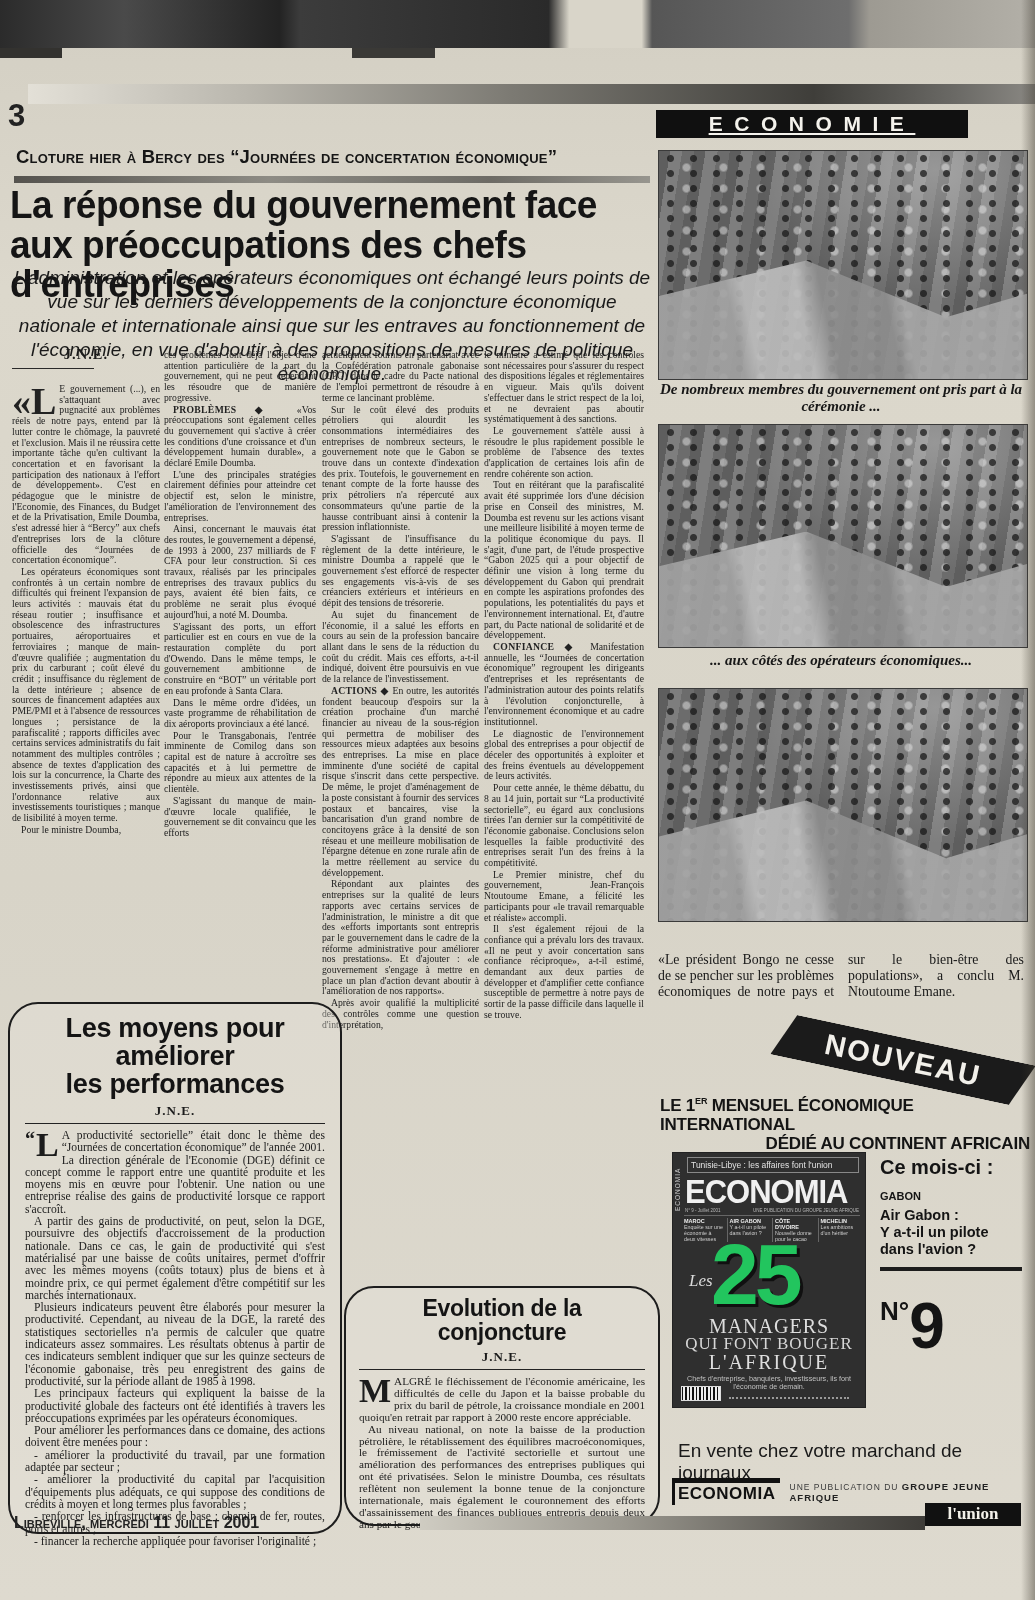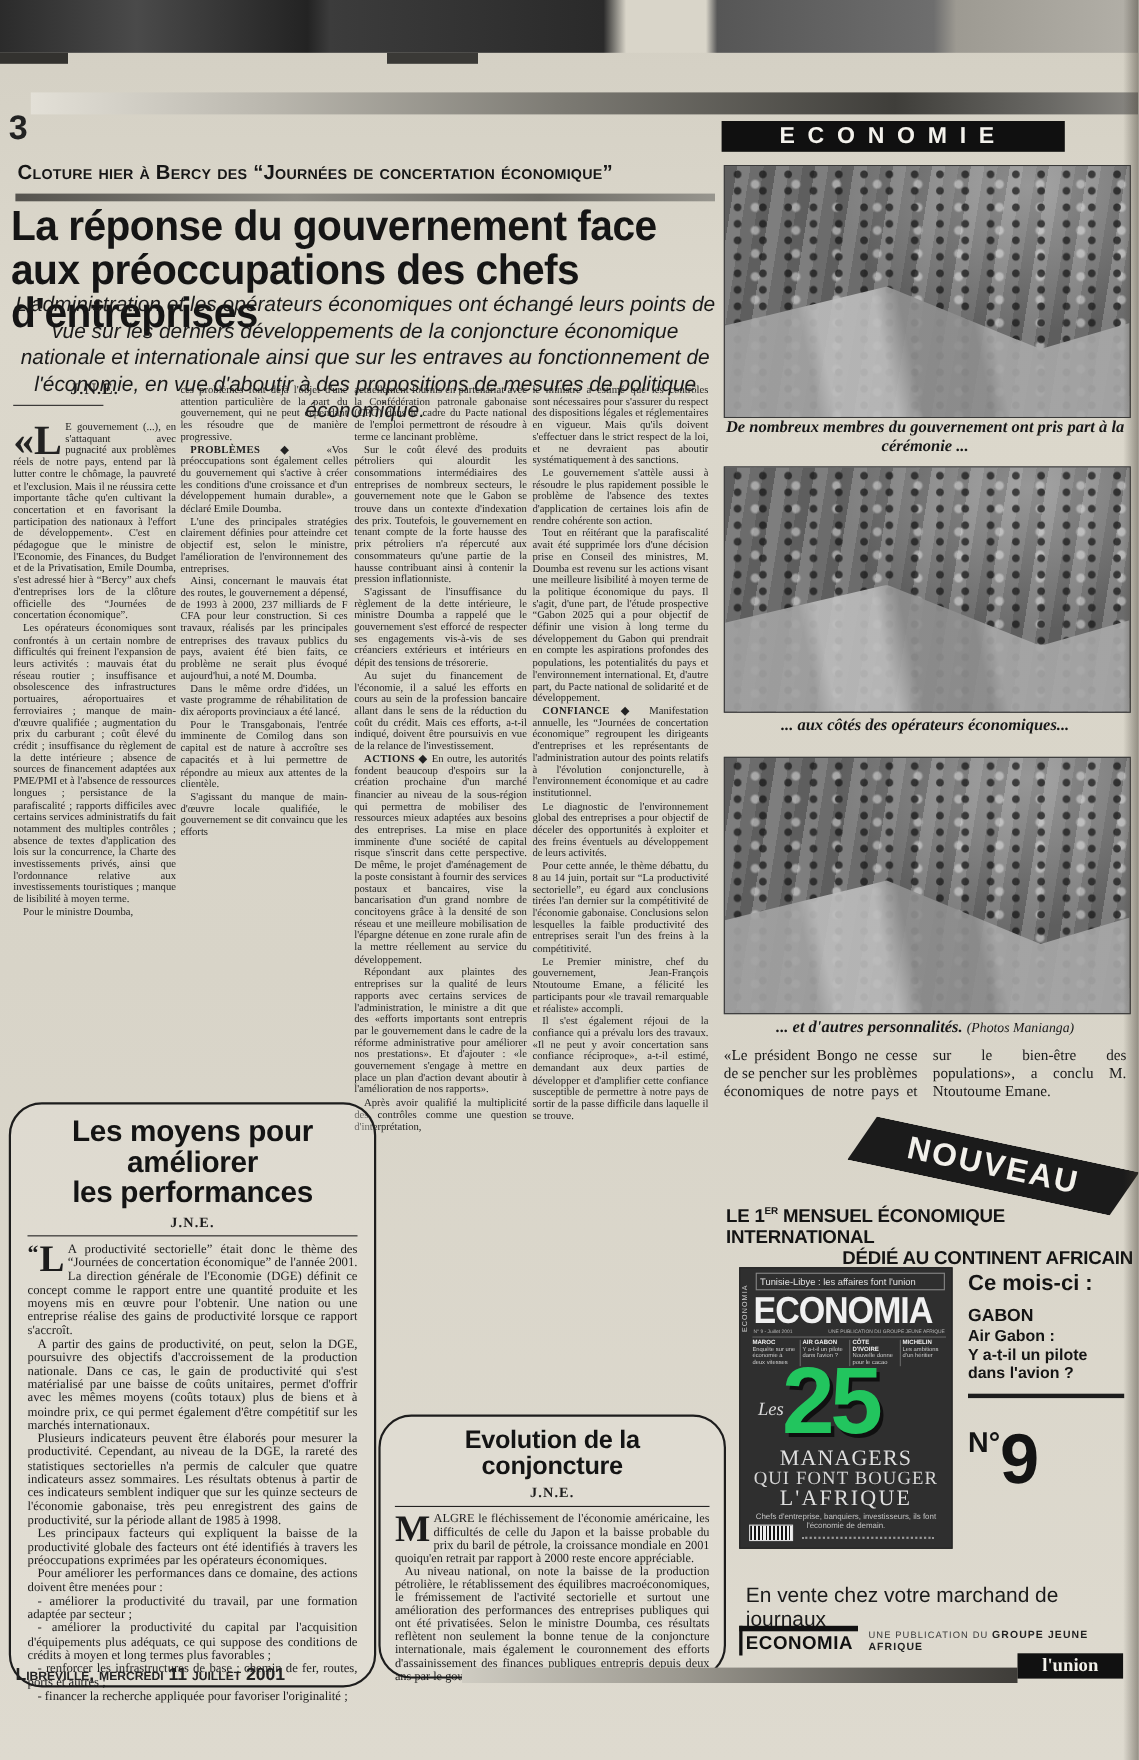--- a/index.html
+++ b/index.html
@@ -11,21 +11,21 @@
   .torn-strip{position:absolute;left:0;top:0;width:100%;height:48px;
     background:linear-gradient(90deg,#2b2b2b 0%,#4a4a4a 12%,#232323 27%,#3c3c3c 29%,#2a2a2a 53%,#d9d5c9 55%,#d9d5c9 62%,#565656 63%,#6e6e6e 82%,#9d9a92 84%,#b3b0a8 100%);}
   .torn-strip::after{content:"";position:absolute;left:0;top:100%;width:100%;height:10px;
     background:linear-gradient(90deg,#33322f 0 6%,transparent 6% 34%,#3a3936 34% 42%,transparent 42%);}
   .grad-bar{position:absolute;left:28px;top:84px;width:1007px;height:20px;
     background:linear-gradient(90deg,#e3e0d7 0%,#b9b6ad 22%,#7c7a73 48%,#3f3e3a 78%,#6a6965 92%,#8a8883 100%);}
   .page-num{position:absolute;left:8px;top:98px;font-family:"Liberation Sans",sans-serif;
     font-weight:bold;font-size:31px;color:#222;}
   .section-banner{position:absolute;left:656px;top:110px;width:312px;height:28px;background:#101010;
     color:#f4f2ec;font-family:"Liberation Sans",sans-serif;font-weight:bold;font-size:21px;
-    letter-spacing:.55em;text-align:center;line-height:28px;}
+    letter-spacing:.55em;text-align:center;line-height:28px;text-decoration:underline;}
   .kicker{position:absolute;left:16px;top:146px;width:640px;font-family:"Liberation Sans",sans-serif;
     font-weight:bold;font-variant:small-caps;font-size:18.5px;color:#161616;letter-spacing:.2px;}
   .kicker-rule{position:absolute;left:14px;top:176px;width:636px;height:7px;
     background:linear-gradient(90deg,#55534e,#8d8b84 40%,#6d6b65 75%,#97958e);}
   .headline{position:absolute;left:10px;top:186px;width:648px;margin:0;
     font-family:"Liberation Sans",sans-serif;font-weight:bold;font-size:37px;line-height:38px;
     letter-spacing:-.5px;color:#151515;transform:scaleY(1.04);transform-origin:top left;}
   .standfirst{position:absolute;left:12px;top:266px;width:640px;font-style:italic;
     font-family:"Liberation Sans",sans-serif;font-size:19px;line-height:24px;text-align:center;color:#1a1a1a;}
   .byline{position:absolute;left:12px;top:346px;width:148px;text-align:center;font-weight:bold;
@@ -113,21 +113,21 @@
   .cover-t3{position:absolute;left:0;top:198px;width:100%;text-align:center;font-family:"Liberation Serif",serif;
     font-size:20px;letter-spacing:2px;color:#dedede;}
   .cover-strap{position:absolute;left:0;top:222px;width:100%;text-align:center;font-size:7.2px;line-height:8px;
     color:#c2c2c2;}
   .cover-barcode{position:absolute;left:8px;bottom:6px;width:38px;height:13px;background:
     repeating-linear-gradient(90deg,#111 0 1.5px,#eee 1.5px 3.5px);border:1px solid #ddd;}
   .cover-dots{position:absolute;left:56px;bottom:8px;width:120px;border-bottom:2px dotted #9a9a9a;}
   .this-month{position:absolute;left:880px;top:1156px;width:150px;font-family:"Liberation Sans",sans-serif;color:#141414;}
   .tm-label{font-weight:bold;font-size:20px;margin-bottom:9px;}
   .tm-line{font-weight:bold;font-size:14.5px;line-height:17px;}
-  .tm-line:first-of-type{font-size:16px;margin-bottom:2px;}
+  .tm-line:first-of-type{font-size:11px;margin-bottom:2px;}
   .tm-rule{width:142px;height:3.5px;background:#1c1c1c;margin-top:9px;}
   .issue{position:absolute;left:880px;top:1296px;width:150px;font-family:"Liberation Sans",sans-serif;color:#141414;}
   .issue .no{font-weight:bold;font-size:26px;vertical-align:28px;}
   .issue .num{font-weight:bold;font-size:64px;line-height:56px;letter-spacing:-2px;}
   .issue-desc{margin-top:6px;font-size:14px;line-height:17px;}
   .vente{position:absolute;left:678px;top:1440px;width:360px;font-family:"Liberation Sans",sans-serif;
     font-size:19px;color:#1a1a1a;}
   .publisher{position:absolute;left:672px;top:1478px;display:flex;align-items:center;gap:10px;}
   .pub-logo{font-family:"Liberation Sans",sans-serif;font-weight:bold;font-size:17px;color:#111;
     border-top:5px solid #111;border-left:3px solid #111;padding:1px 4px 1px 3px;letter-spacing:.5px;}
@@ -160,20 +160,21 @@
   <div class="col c1">
       <p class="noindent"><span class="dropcap">«L</span>E gouvernement (...), en s'attaquant avec pugnacité aux problèmes réels de notre pays, entend par là lutter contre le chômage, la pauvreté et l'exclusion. Mais il ne réussira cette importante tâche qu'en cultivant la concertation et en favorisant la participation des nationaux à l'effort de développement». C'est en pédagogue que le ministre de l'Economie, des Finances, du Budget et de la Privatisation, Emile Doumba, s'est adressé hier à “Bercy” aux chefs d'entreprises lors de la clôture officielle des “Journées de concertation économique”.</p>
       <p>Les opérateurs économiques sont confrontés à un certain nombre de difficultés qui freinent l'expansion de leurs activités : mauvais état du réseau routier ; insuffisance et obsolescence des infrastructures portuaires, aéroportuaires et ferroviaires ; manque de main-d'œuvre qualifiée ; augmentation du prix du carburant ; coût élevé du crédit ; insuffisance du règlement de la dette intérieure ; absence de sources de financement adaptées aux PME/PMI et à l'absence de ressources longues ; persistance de la parafiscalité ; rapports difficiles avec certains services administratifs du fait notamment des multiples contrôles ; absence de textes d'application des lois sur la concurrence, la Charte des investissements privés, ainsi que l'ordonnance relative aux investissements touristiques ; manque de lisibilité à moyen terme.</p>
       <p>Pour le ministre Doumba,</p>
     </div>
   <div class="col c2">
       <p class="noindent">ces problèmes font déjà l'objet d'une attention particulière de la part du gouvernement, qui ne peut cependant les résoudre que de manière progressive.</p>
       <p><b class="lead-label">PROBLÈMES ◆ </b>«Vos préoccupations sont également celles du gouvernement qui s'active à créer les conditions d'une croissance et d'un développement humain durable», a déclaré Emile Doumba.</p>
       <p>L'une des principales stratégies clairement définies pour atteindre cet objectif est, selon le ministre, l'amélioration de l'environnement des entreprises.</p>
       <p>Ainsi, concernant le mauvais état des routes, le gouvernement a dépensé, de 1993 à 2000, 237 milliards de F CFA pour leur construction. Si ces travaux, réalisés par les principales entreprises des travaux publics du pays, avaient été bien faits, ce problème ne serait plus évoqué aujourd'hui, a noté M. Doumba.</p>
+      <p>S'agissant des ports, un effort particulier est en cours en vue de la restauration complète du port d'Owendo. Dans le même temps, le gouvernement ambitionne de construire en “BOT” un véritable port en eau profonde à Santa Clara.</p>
       <p>Dans le même ordre d'idées, un vaste programme de réhabilitation de dix aéroports provinciaux a été lancé.</p>
       <p>Pour le Transgabonais, l'entrée imminente de Comilog dans son capital est de nature à accroître ses capacités et à lui permettre de répondre au mieux aux attentes de la clientèle.</p>
       <p>S'agissant du manque de main-d'œuvre locale qualifiée, le gouvernement se dit convaincu que les efforts</p>
     </div>
   <div class="col c3">
       <p class="noindent">actuellement fournis en partenariat avec la Confédération patronale gabonaise (CPG) dans le cadre du Pacte national de l'emploi permettront de résoudre à terme ce lancinant problème.</p>
       <p>Sur le coût élevé des produits pétroliers qui alourdit les consommations intermédiaires des entreprises de nombreux secteurs, le gouvernement note que le Gabon se trouve dans un contexte d'indexation des prix. Toutefois, le gouvernement en tenant compte de la forte hausse des prix pétroliers n'a répercuté aux consommateurs qu'une partie de la hausse contribuant ainsi à contenir la pression inflationniste.</p>
       <p>S'agissant de l'insuffisance du règlement de la dette intérieure, le ministre Doumba a rappelé que le gouvernement s'est efforcé de respecter ses engagements vis-à-vis de ses créanciers extérieurs et intérieurs en dépit des tensions de trésorerie.</p>
       <p>Au sujet du financement de l'économie, il a salué les efforts en cours au sein de la profession bancaire allant dans le sens de la réduction du coût du crédit. Mais ces efforts, a-t-il indiqué, doivent être poursuivis en vue de la relance de l'investissement.</p>
       <p><b class="lead-label">ACTIONS ◆ </b>En outre, les autorités fondent beaucoup d'espoirs sur la création prochaine d'un marché financier au niveau de la sous-région qui permettra de mobiliser des ressources mieux adaptées aux besoins des entreprises. La mise en place imminente d'une société de capital risque s'inscrit dans cette perspective. De même, le projet d'aménagement de la poste consistant à fournir des services postaux et bancaires, vise la bancarisation d'un grand nombre de concitoyens grâce à la densité de son réseau et une meilleure mobilisation de l'épargne détenue en zone rurale afin de la mettre réellement au service du développement.</p>
@@ -231,24 +232,20 @@
     <div class="dots"></div>
     <div class="seats"></div>
   </div>
   <div class="caption cap2">... aux côtés des opérateurs économiques...</div>
 
   <div class="photo ph3">
     <div class="bg"></div>
     <div class="dots"></div>
     <div class="seats"></div>
   </div>
-  <div class="caption cap3">
-    <span>... et d'autres personnalités.</span>
-    <span class="credit">(Photos Manianga)</span>
-  </div>
 
   <div class="quote">«Le président Bongo ne cesse de se pencher sur les problèmes économiques de notre pays et sur le bien-être des populations», a conclu M. Ntoutoume Emane.</div>
 
   <div class="nouveau">NOUVEAU</div>
   <div class="tagline">
     <span>LE 1</span><sup>er</sup><span> MENSUEL ÉCONOMIQUE INTERNATIONAL</span>
     <div class="tagline2">DÉDIÉ AU CONTINENT AFRICAIN</div>
   </div>
 
   <div class="cover">

